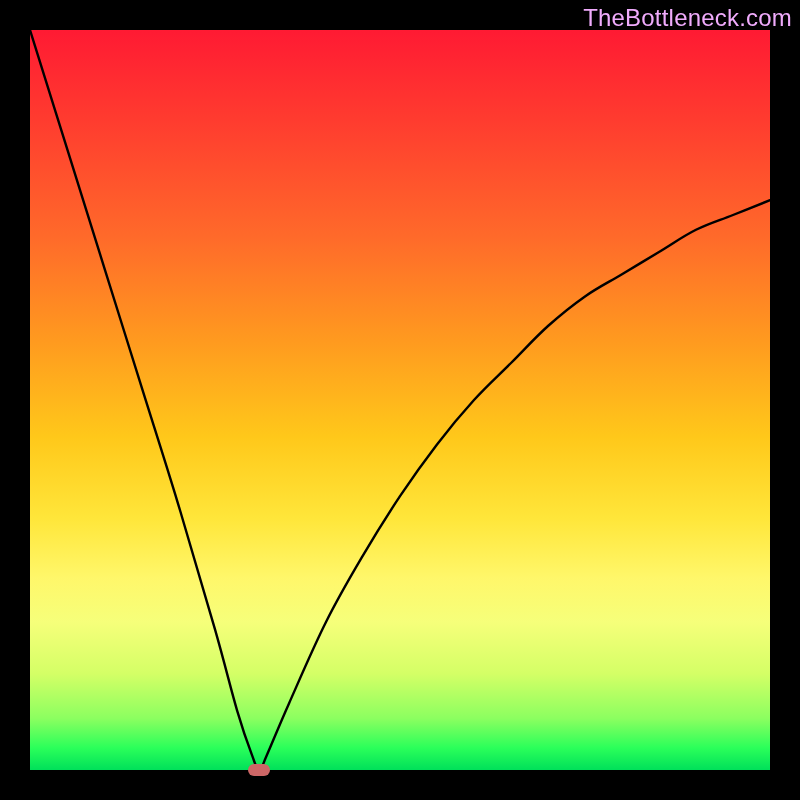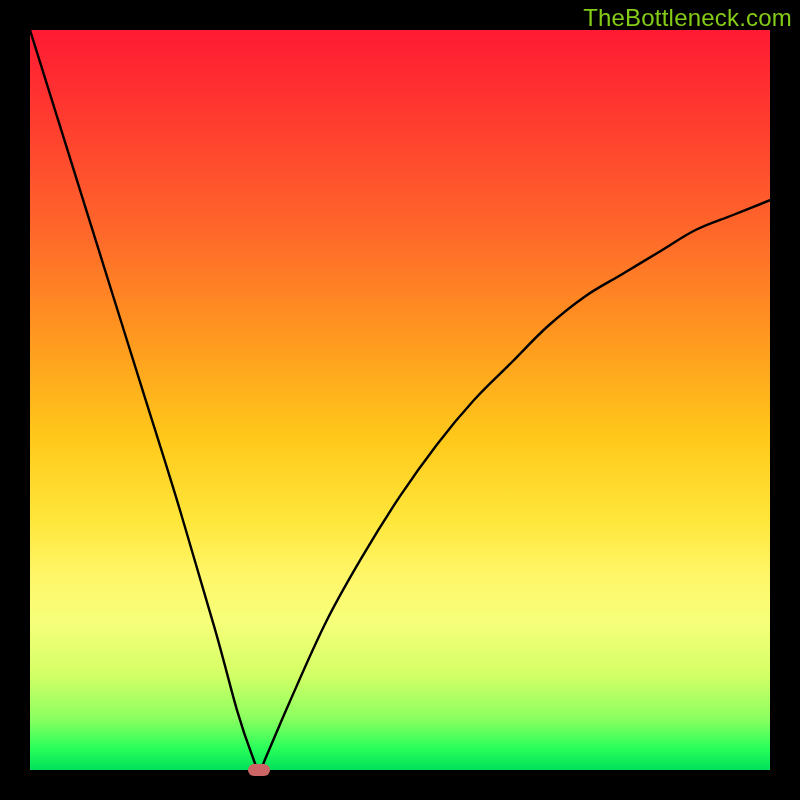--- a/index.html
+++ b/index.html
@@ -30,21 +30,21 @@
       #2bff5a 97%,
       #00e05a 100%
     );
   }
   .watermark {
     position: absolute;
     top: 4px;
     right: 8px;
     font-family: Arial, Helvetica, sans-serif;
     font-size: 24px;
-    color: #84cc16;
+    color: #f0abfc;
     letter-spacing: 0.2px;
     user-select: none;
     pointer-events: none;
   }
   svg.curve {
     position: absolute;
     left: 0;
     top: 0;
     width: 740px;
     height: 740px;

